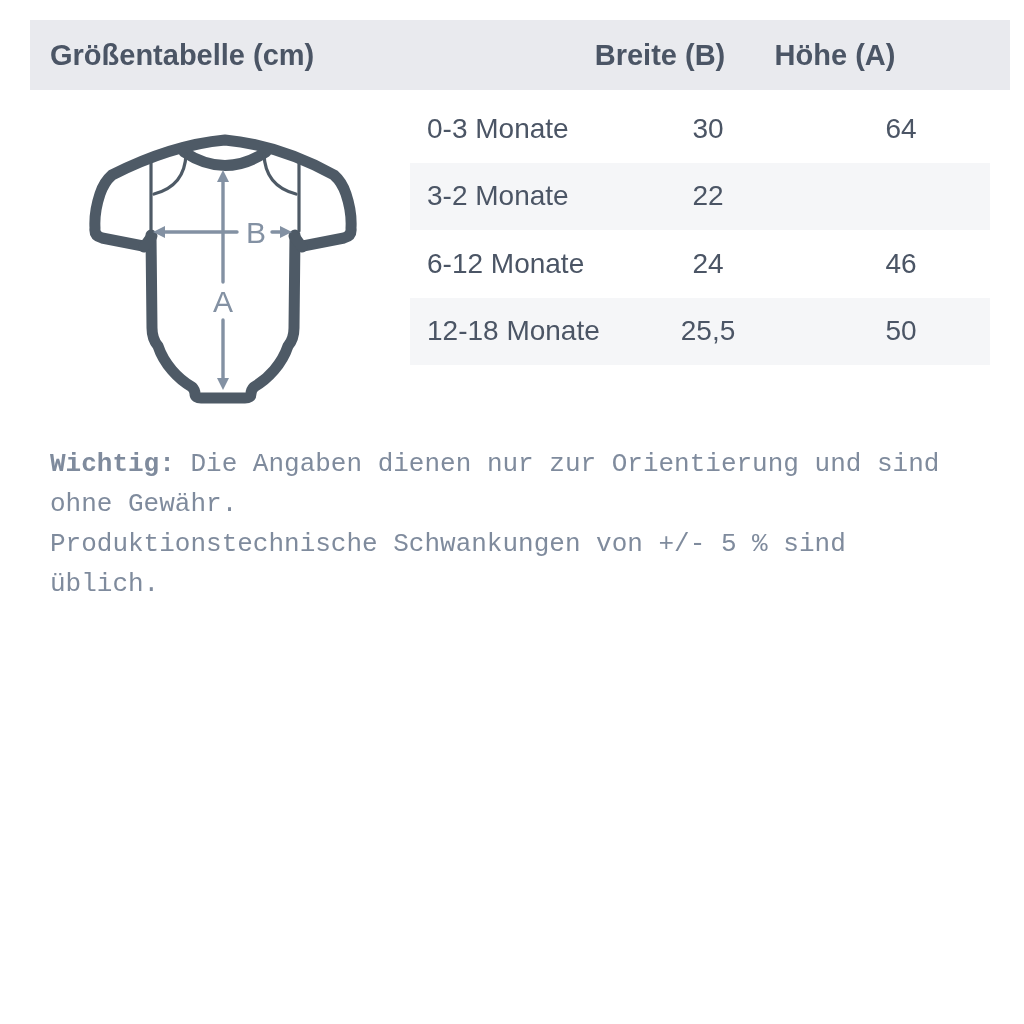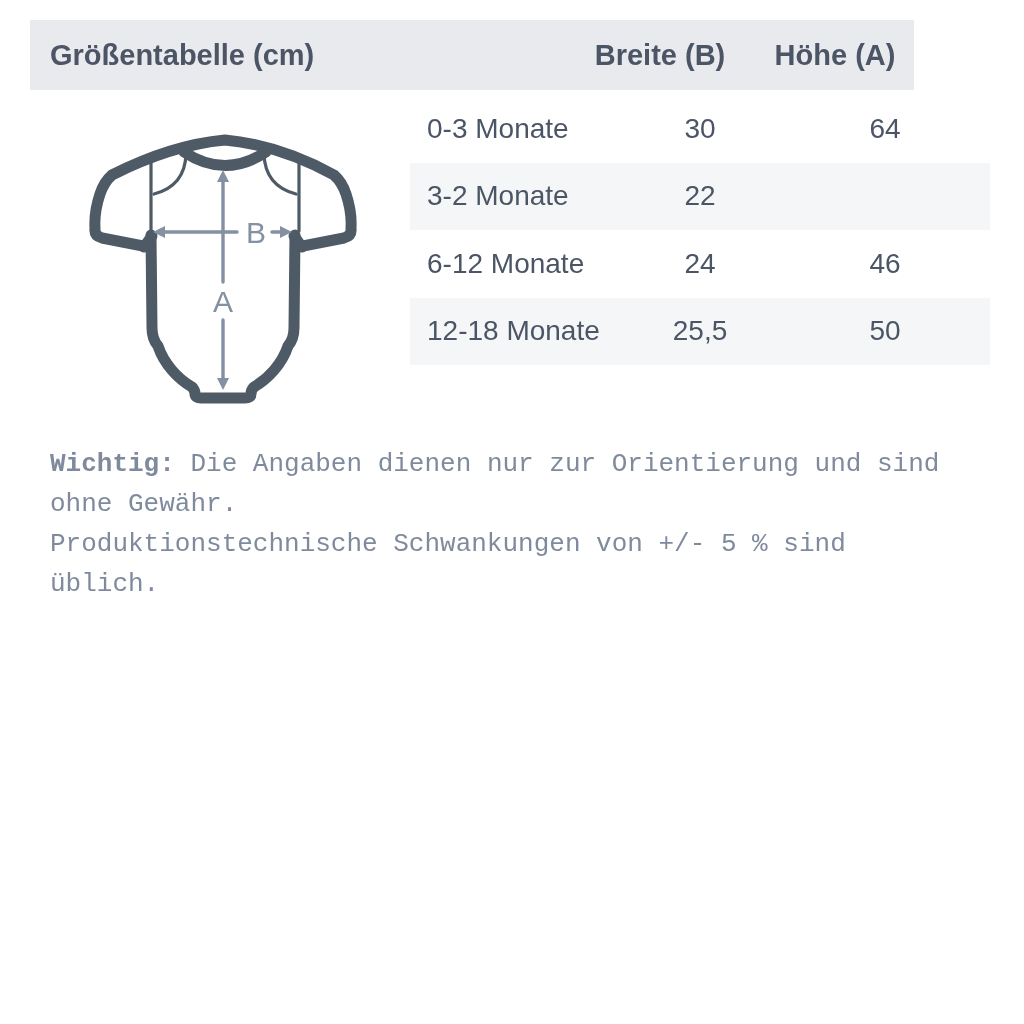--- a/index.html
+++ b/index.html
@@ -10,33 +10,33 @@
     --outline:#4e5a66;
     --arrow:#8391a3;
     --note:#7f8b9d;
   }
   *{margin:0;padding:0;box-sizing:border-box;}
   html,body{width:1024px;height:1024px;background:var(--page-bg);
     font-family:"Liberation Sans","DejaVu Sans",sans-serif;}
   .stage{position:relative;width:1024px;height:1024px;overflow:hidden;}
 
   
-  .size-header{position:absolute;left:30px;top:20px;width:884px;height:70px;
+  .size-header{position:absolute;left:30px;top:20px;width:980px;height:70px;
     background:var(--header-bg);}
   .size-title{position:absolute;left:20px;top:0;height:70px;line-height:70px;
     font-size:29px;font-weight:bold;color:var(--dark-text);white-space:nowrap;}
   .col-head{position:absolute;top:0;height:70px;line-height:70px;width:220px;
     text-align:center;font-size:29px;font-weight:bold;color:var(--dark-text);}
   .col-head.breite{left:520px;}
   .col-head.hoehe{left:695px;}
 
   
   .rows{position:absolute;left:410px;top:95px;width:580px;}
   .row{display:grid;grid-template-columns:190px 200px 170px;align-items:center;
-    height:67.5px;font-size:28px;color:var(--dark-text);}
+    height:67.5px;font-size:28px;color:var(--dark-text);gap:8px;}
   .row:nth-child(even){background:var(--alt-row-bg);}
   .cell-label{padding-left:17px;text-align:left;white-space:nowrap;}
   .cell-val{text-align:center;}
 
   
   .diagram{position:absolute;left:86px;top:132px;width:278px;height:276px;}
   .diagram svg{display:block;width:100%;height:100%;}
   .thick{fill:none;stroke:var(--outline);stroke-width:11;
     stroke-linecap:round;stroke-linejoin:round;}
   .thin{fill:none;stroke:var(--outline);stroke-width:3.2;

